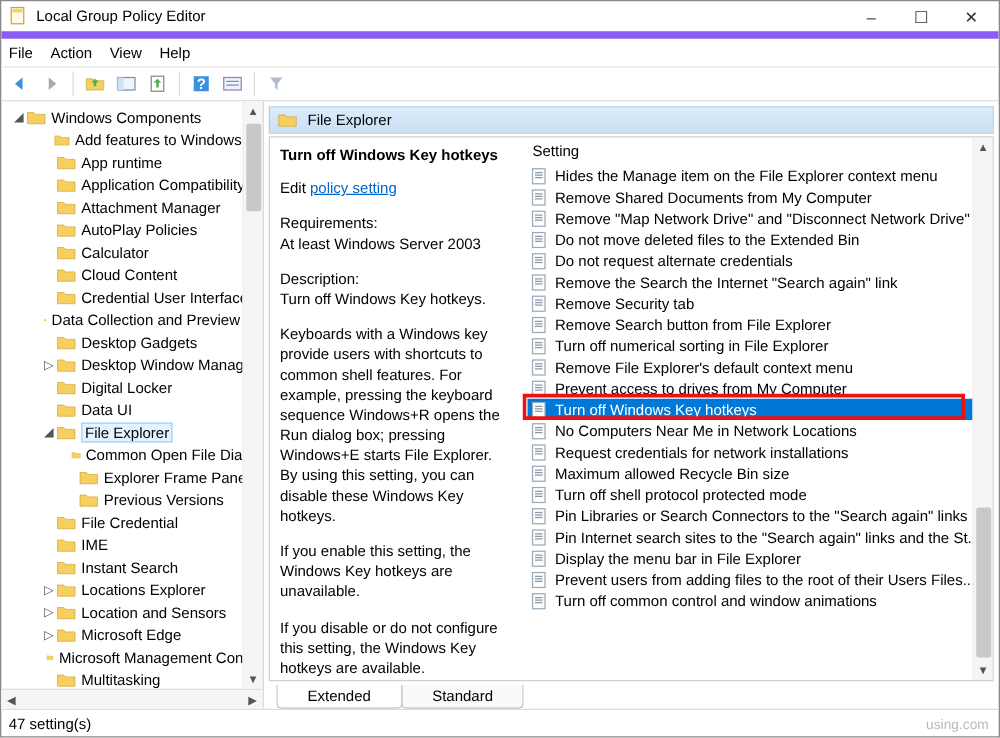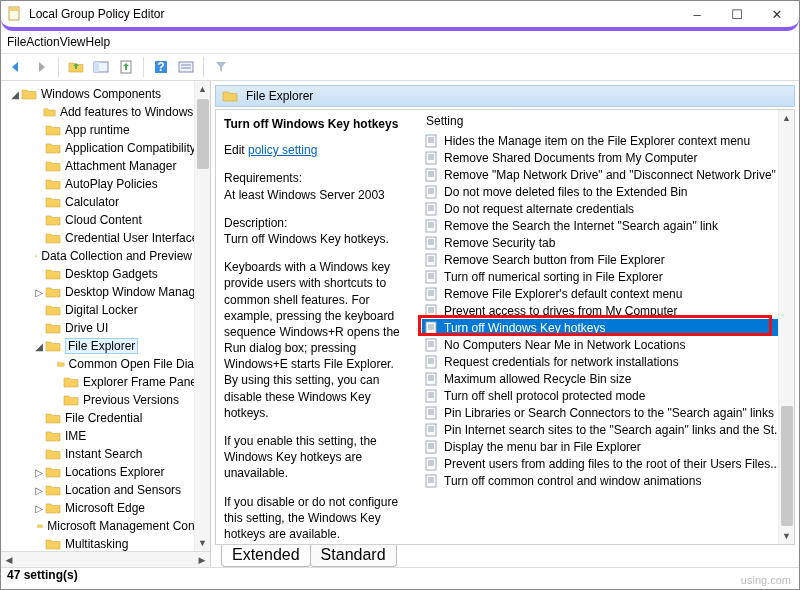--- a/index.html
+++ b/index.html
@@ -1,25 +1,25 @@
 <!DOCTYPE html>
 <html><head>
 <meta charset="utf-8">
 <style>
 * { box-sizing: border-box; margin: 0; padding: 0; font-family: "Segoe UI", Tahoma, sans-serif; font-size: 12px; }
 body { width: 800px; height: 590px; background: #fff; border: 1px solid #888; overflow: hidden; position: relative; }
 
 
-.titlebar { height: 30px; display: flex; align-items: center; padding: 0 2px 0 6px; border-bottom: 4px solid #8b5cf6; border-radius: 12px; }
+.titlebar { height: 30px; display: flex; align-items: center; padding: 0 2px 0 6px; border-bottom: 6px solid #8b5cf6; }
 .titlebar .app-icon { width: 16px; height: 16px; margin-right: 6px; }
 .titlebar .title { flex: 1; font-size: 12px; }
 .titlebar .winbtn { width: 40px; height: 28px; display:flex; align-items:center; justify-content:center; color:#333; font-size:13px; }
 
 
-.menubar { height: 22px; display: flex; align-items: center; padding: 0 6px; }
+.menubar { height: 22px; display: flex; align-items: center; padding: 0 6px; gap: 14px; }
 .menubar span { font-size: 12px; }
 
 
 .toolbar { height: 28px; border-top:1px solid #e5e5e5; border-bottom: 1px solid #ddd; display: flex; align-items: center; padding: 0 4px; gap: 3px; }
 .tbtn { width: 22px; height: 22px; display:flex; align-items:center; justify-content:center; border:1px solid transparent; border-radius:2px; }
 .tsep { width:1px; height:20px; background:#ddd; margin:0 3px; }
 
 
 .main { display:flex; height: 486px; }
 .left { width: 210px; border-right:1px solid #d0d0d0; display:flex; flex-direction:column; }
@@ -46,24 +46,24 @@
 .desc .bold { font-weight:700; }
 .desc a { color:#0066cc; text-decoration:underline; }
 .settings { flex:1; overflow:hidden; position:relative; }
 .colhdr { height:20px; padding:4px 8px 0 8px; font-size:12px; }
 .list { padding:2px 4px; }
 .row { display:flex; align-items:center; height:17px; padding:0 2px; white-space:nowrap; overflow:hidden; text-overflow:ellipsis; }
 .row .ic { width:16px; height:14px; margin-right:4px; flex:none; }
 .row.sel { background:#0078d7; color:#fff; }
 .highlight { position:absolute; border:3px solid #e11; pointer-events:none; }
 .tabs { height:22px; display:flex; align-items:flex-end; padding-left:6px; margin:0 4px; }
-.tab { border:1px solid #bbb; border-top:none; padding:2px 10px; font-size:16px; background:#fafafa; border-radius:0 0 4px 4px; margin-right:-1px; }
+.tab { border:1px solid #bbb; border-top:none; padding:2px 24px; font-size:12px; background:#fafafa; border-radius:0 0 4px 4px; margin-right:-1px; }
 .tab.active { background:#fff; }
 
-.status { height:22px; border-top:1px solid #ddd; display:flex; padding:0 6px; font-size:12px;font-weight:bold; }
+.status { height:22px; border-top:1px solid #ddd; display:flex; align-items:center; padding:0 6px; font-size:12px; }
 .watermark { position:absolute; bottom:3px; right:8px; color:#bbb; font-size:11px; }
 
 
 .folder-svg { fill:#f7cf5e; stroke:#c89c2a; stroke-width:0.5; }
 .page-svg { fill:#fefefe; stroke:#9ab; stroke-width:1; }
 </style>
 </head>
 <body>
 
 <svg width="0" height="0" style="position:absolute">
@@ -244,21 +244,21 @@
             <svg class="fld" viewBox="0 0 16 14">
               <use href="#fld"></use>
             </svg>
             <span class="lbl">Digital Locker</span>
           </div>
           <div class="node child">
             <span class="tw"></span>
             <svg class="fld" viewBox="0 0 16 14">
               <use href="#fld"></use>
             </svg>
-            <span class="lbl">Drive UI</span>
+            <span class="lbl">Data UI</span>
           </div>
           <div class="node child sel">
             <span class="tw">◢</span>
             <svg class="fld" viewBox="0 0 16 14">
               <use href="#fld"></use>
             </svg>
             <span class="lbl">File Explorer</span>
           </div>
           <div class="node gchild">
             <span class="tw"></span>

